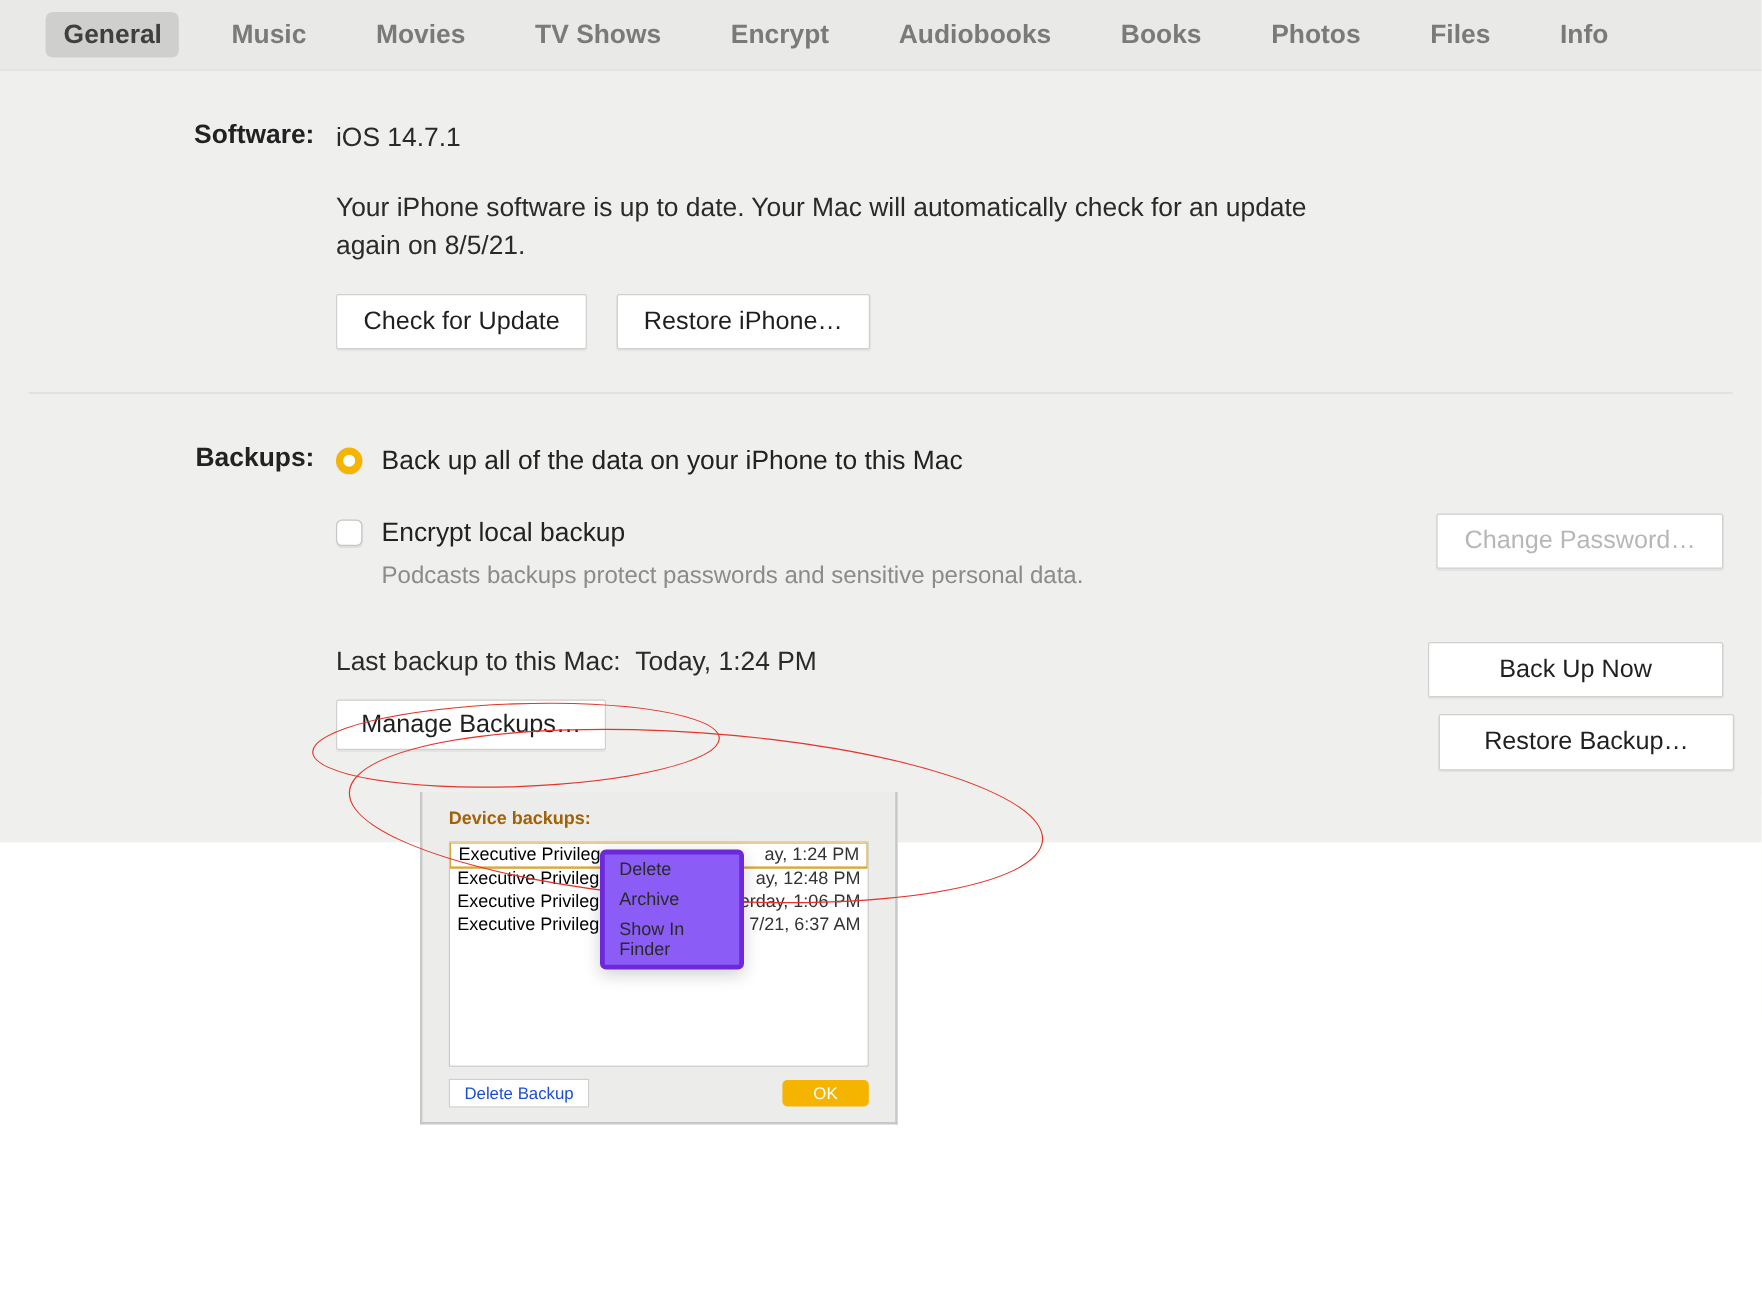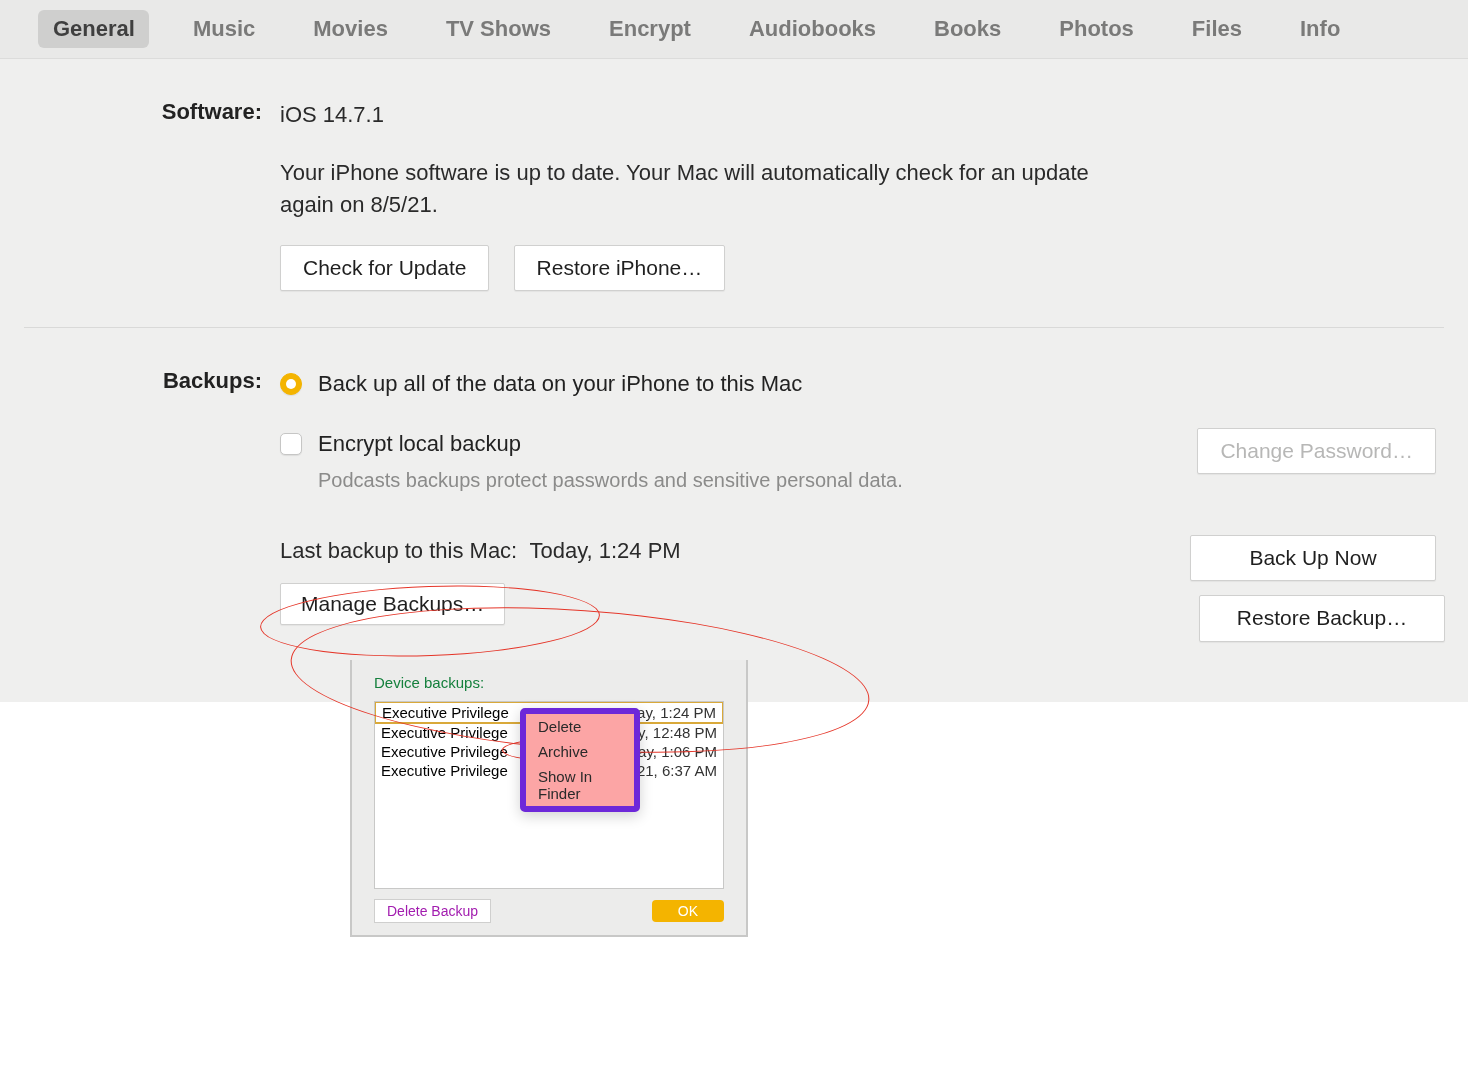--- a/index.html
+++ b/index.html
@@ -141,21 +141,21 @@
     position: absolute;
     left: 350px;
     top: 660px;
     width: 398px;
     background: #ececeb;
     border-left: 2px solid #c8c8c7;
     border-right: 2px solid #c8c8c7;
     border-bottom: 2px solid #c8c8c7;
     padding: 14px 22px 12px 22px;
   }
-  .popup-title { font-size: 15px; color:#15803d; margin-bottom: 10px; }
+  .popup-title { font-size: 15px; color:#a16207; margin-bottom: 10px; font-weight: bold; }
   .backup-list {
     background:#fff;
     border:1px solid #c8c8c7;
     height: 188px;
     font-size: 15px;
     overflow: hidden;
   }
   .bl-row {
     display: flex; justify-content: space-between;
     padding: 1px 6px;
@@ -167,39 +167,38 @@
   }
   .bl-name { white-space: nowrap; overflow: hidden; }
   .bl-time { white-space: nowrap; padding-left: 6px; color:#333;}
 
   .popup-footer {
     display:flex; justify-content: space-between; margin-top: 10px;
     align-items: center;
   }
   .sm-btn {
     background:#fff; border:1px solid #cfcfce; border-radius:0;
-    font-size:14px; color:#a21caf; padding: 3px 12px;
+    font-size:14px; color:#1d4ed8; padding: 3px 12px;
   }
   .ok-btn {
     background:#f4b400; border-radius:4px; color:#fff;
     font-size:14px; padding: 3px 26px; border:none;
   }
 
   
   .ctx-menu {
     position:absolute;
     left:500px; top:708px;
     width: 120px;
-    background:#fca5a5;
-    border:6px solid #6d28d9;
+    background:#8b5cf6;
+    border:4px solid #6d28d9;
     border-radius:5px;
     box-shadow: 0 4px 14px rgba(0,0,0,0.18);
     font-size:15px;
     z-index: 20;
-    margin-left: 20px;
   }
   .ctx-item { padding: 4px 12px; color:#2a2a2a; }
 
   
   .anno { position:absolute; border:1.7px solid #e53528; border-radius:50%; pointer-events:none; }
   .anno1 { left:260px; top:586px; width:340px; height:70px; border-radius:50%; transform: rotate(-2deg); }
   .anno2 { left:290px; top:610px; width:580px; height:140px; border-radius:50% 50% 50% 50%; transform: rotate(4deg); }
   .anno3 { left:502px; top:739px; width:98px; height:22px; border-radius:50%; }
   .arrow {
     position:absolute; left:578px; top:748px; width:0; height:0;

